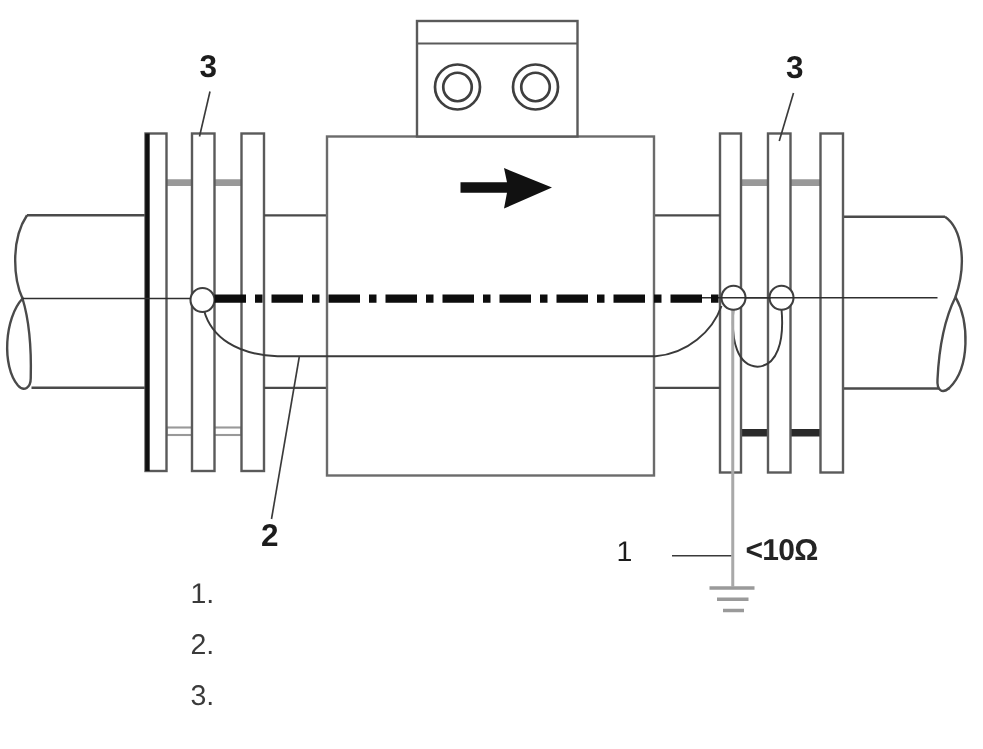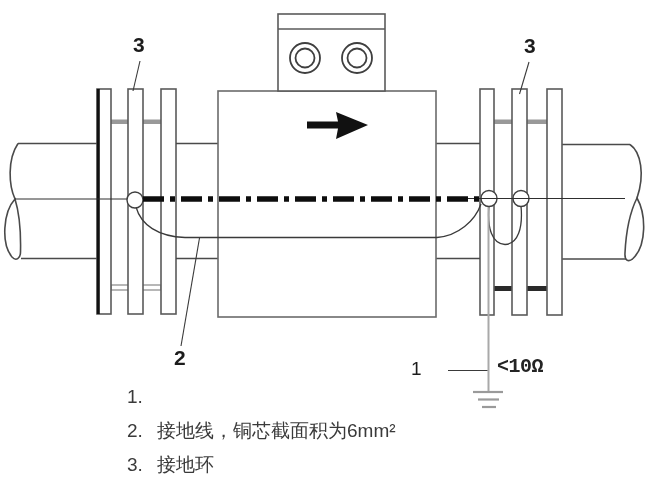--- a/index.html
+++ b/index.html
@@ -141,29 +141,27 @@
   </svg>
 
   <span class="callout" style="left:133px;top:34px;">3</span>
 
   <span class="callout" style="left:524px;top:35px;">3</span>
 
   <span class="callout" style="left:174px;top:347px;">2</span>
 
   <span class="callout light" style="left:411px;top:359px;">1</span>
 
-  <span class="resistance" style="left:497px;top:357px;font-family:Liberation Mono, monospace;">&lt;10Ω</span>
+  <span class="resistance" style="left:497px;top:357px;">&lt;10Ω</span>
 
   <div class="legend">
     <div class="legend-row">
       <span class="legend-num">1.</span>
     </div>
     <div class="legend-row">
       <span class="legend-num">2.</span>
-      <span class="legend-text">接地线，铜芯截面积为6mm²</span>
     </div>
     <div class="legend-row">
       <span class="legend-num">3.</span>
-      <span class="legend-text">接地环</span>
     </div>
   </div>
 
 </div>
 
 </body></html>

